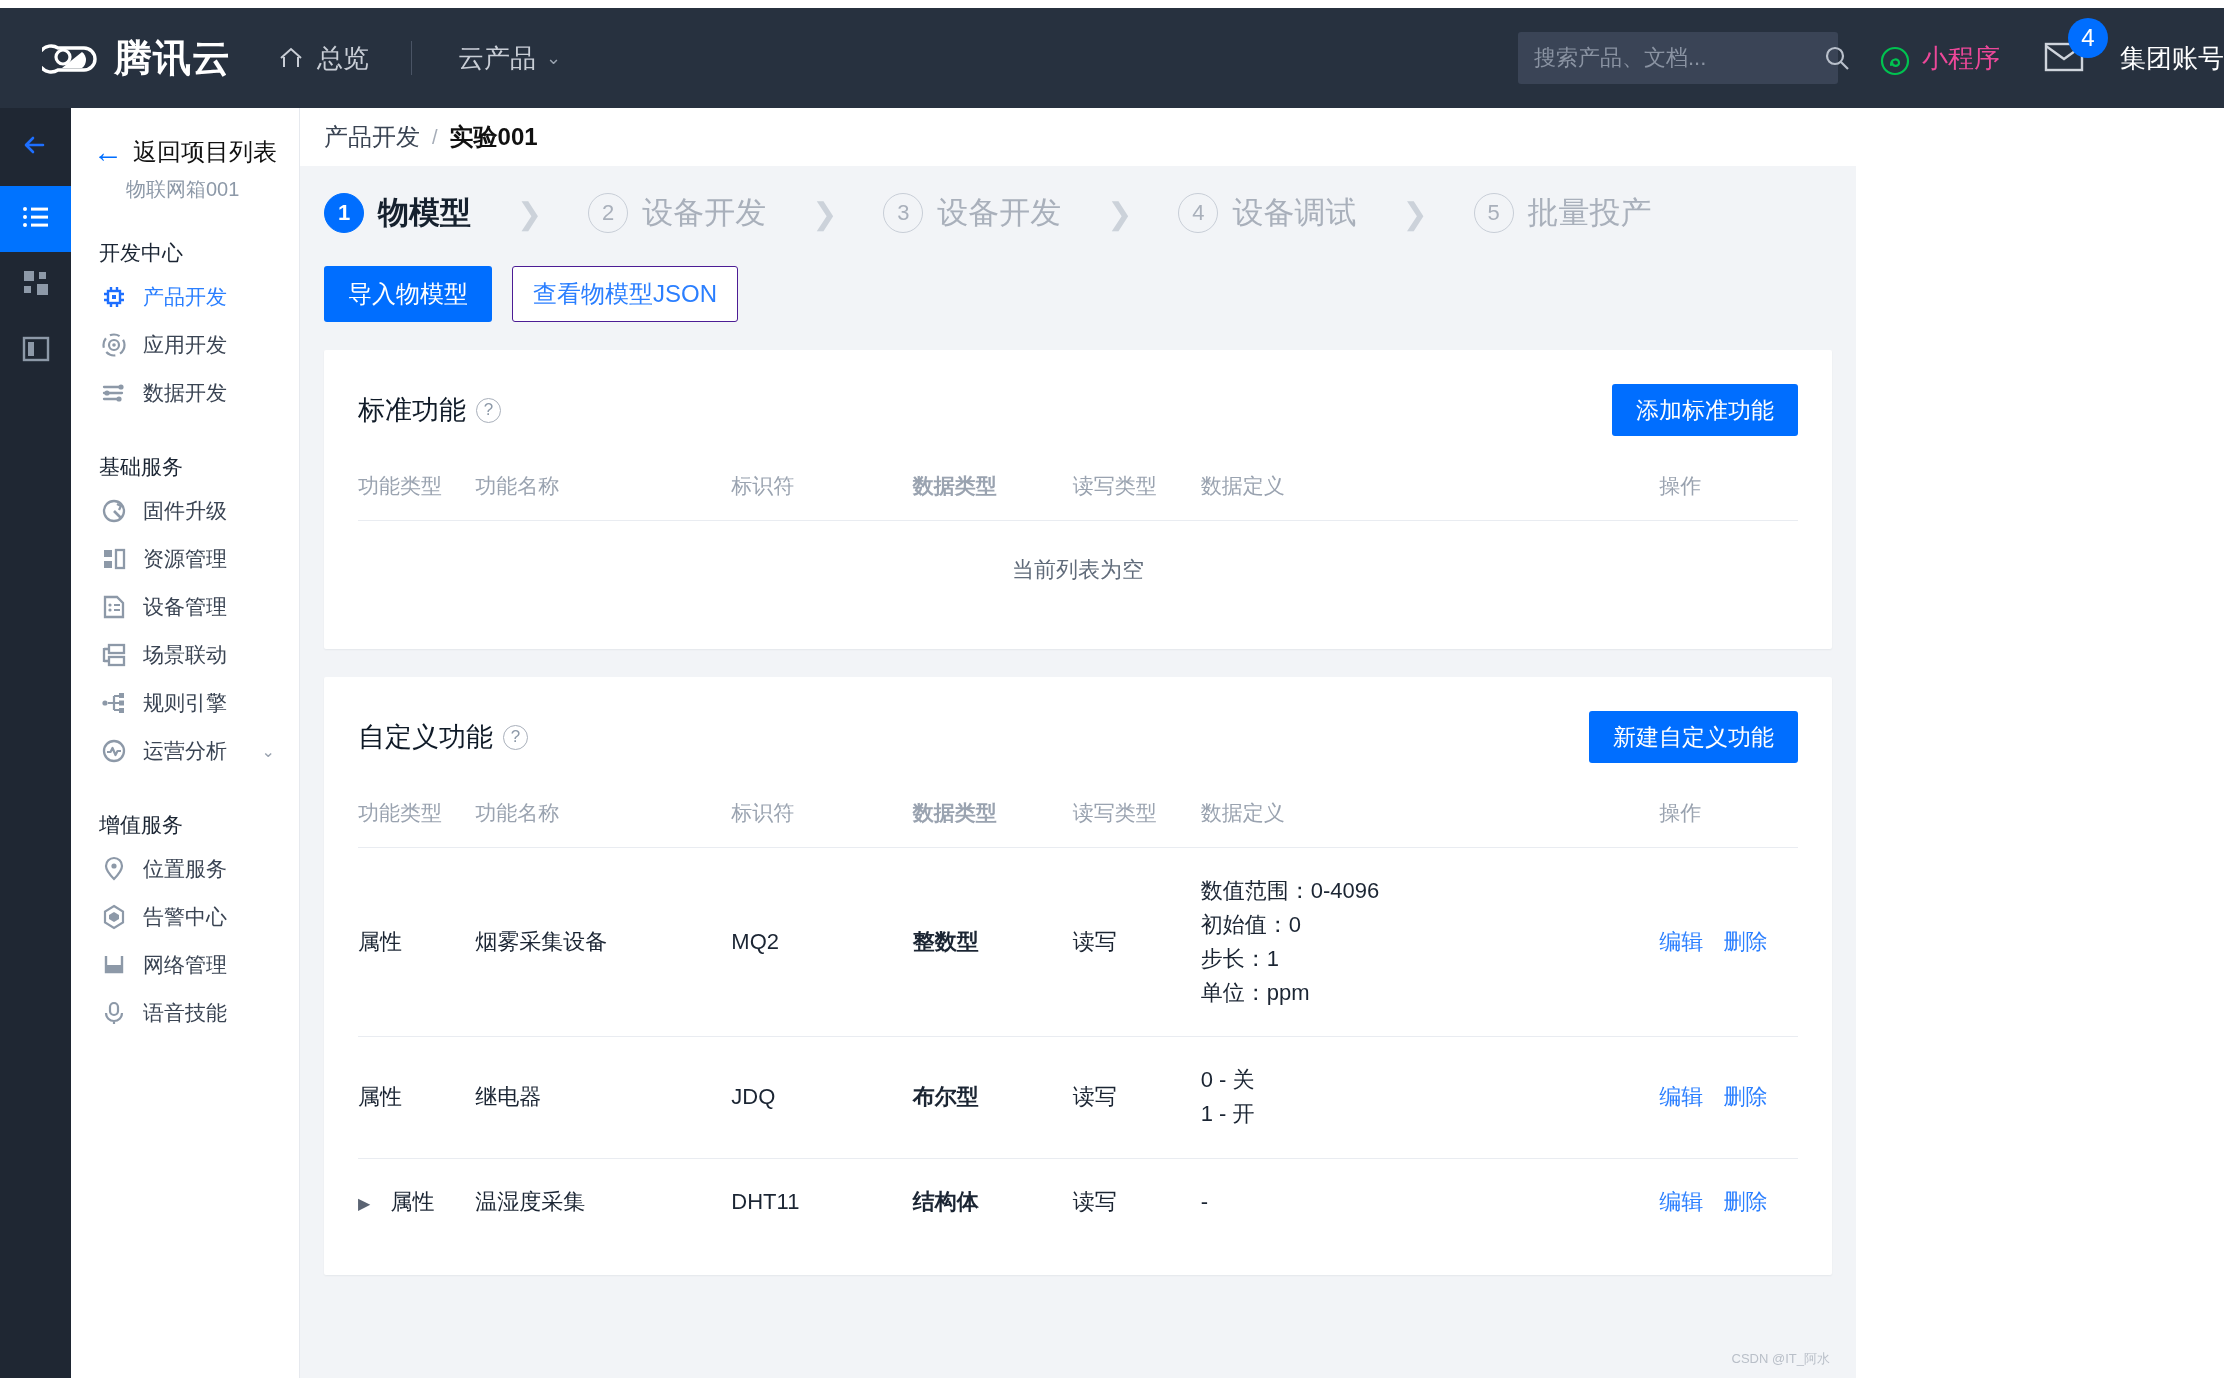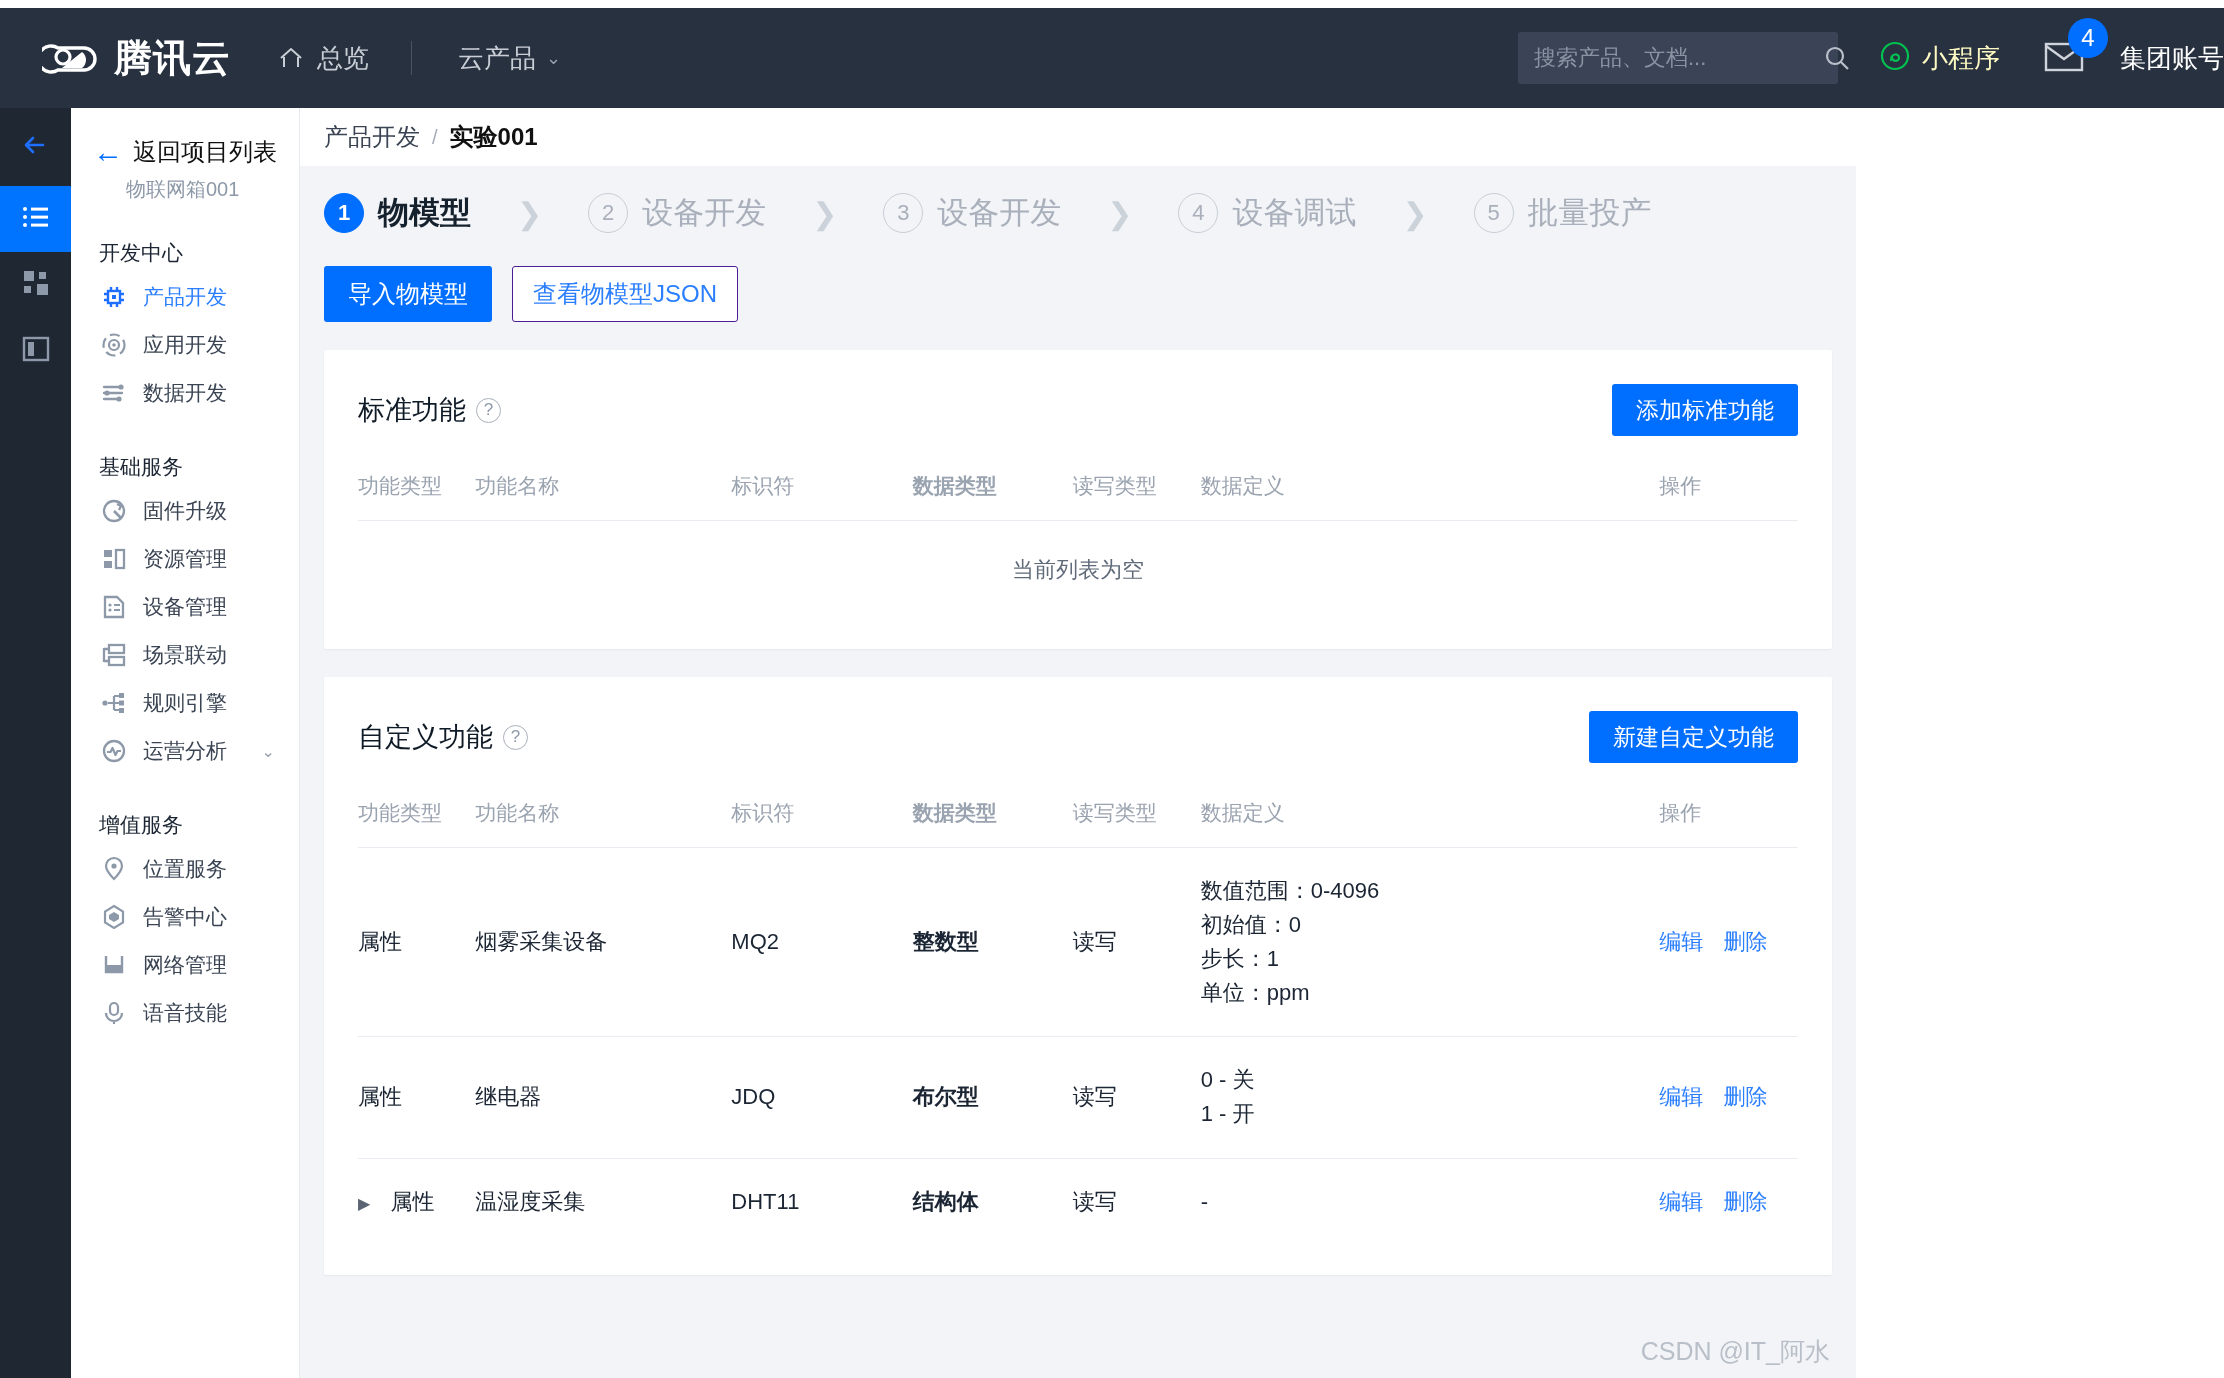--- a/index.html
+++ b/index.html
@@ -27,21 +27,21 @@
   .searchbox {
     width: 320px; height: 52px; background:#3a4456; border-radius:3px;
     display:flex; align-items:center; padding: 0 16px;
   }
   .searchbox input {
     flex:1; background:transparent; border:none; outline:none;
     color:#cfd4dc; font-size: 22px; font-family: inherit;
   }
   .searchbox input::placeholder { color:#8a93a2; }
   .search-ic { color:#b9c0cb; display:flex; }
-  .mini { display:flex; align-items:flex-start; color:#fef9c3; font-size:26px; margin-left: 42px; font-family: Liberation Mono, monospace; }
+  .mini { display:flex; align-items:flex-end; color:#ec4899; font-size:26px; margin-left: 42px; font-family: Liberation Mono, monospace; }
   .mini .dot { margin-right: 12px; display:flex; }
   .mailwrap { position:relative; margin-left: 44px; display:flex; align-items:center; }
   .badge {
     position:absolute; top:-22px; left: 24px;
     min-width: 40px; height: 40px; border-radius: 20px; background:#006eff;
     color:#fff; font-size: 24px; display:flex; align-items:center; justify-content:center;
     padding: 0 8px;
   }
   .acct { color:#fff; font-size:26px; margin-left: 36px; margin-right: 0px; white-space:nowrap; }
 
@@ -144,21 +144,21 @@
 
   .col-1 { width: 110px; }
   .col-2 { width: 240px; }
   .col-3 { width: 170px; }
   .col-4 { width: 150px; font-weight: bold; }
   .col-5 { width: 120px; }
   .col-6 { width: 430px; }
   .col-7 { width: 130px; }
 
   .watermark {
-    position:absolute; right:26px; bottom:10px; color:#b9bfc8; font-size:25px;
+    position:absolute; right:26px; bottom:10px; color:#b9bfc8; font-size:13px;
   }
 </style>
 </head>
 <body>
 
 <div class="app">
 
   <div class="topbar">
     <div class="brand">
       <span class="brand-logo">

